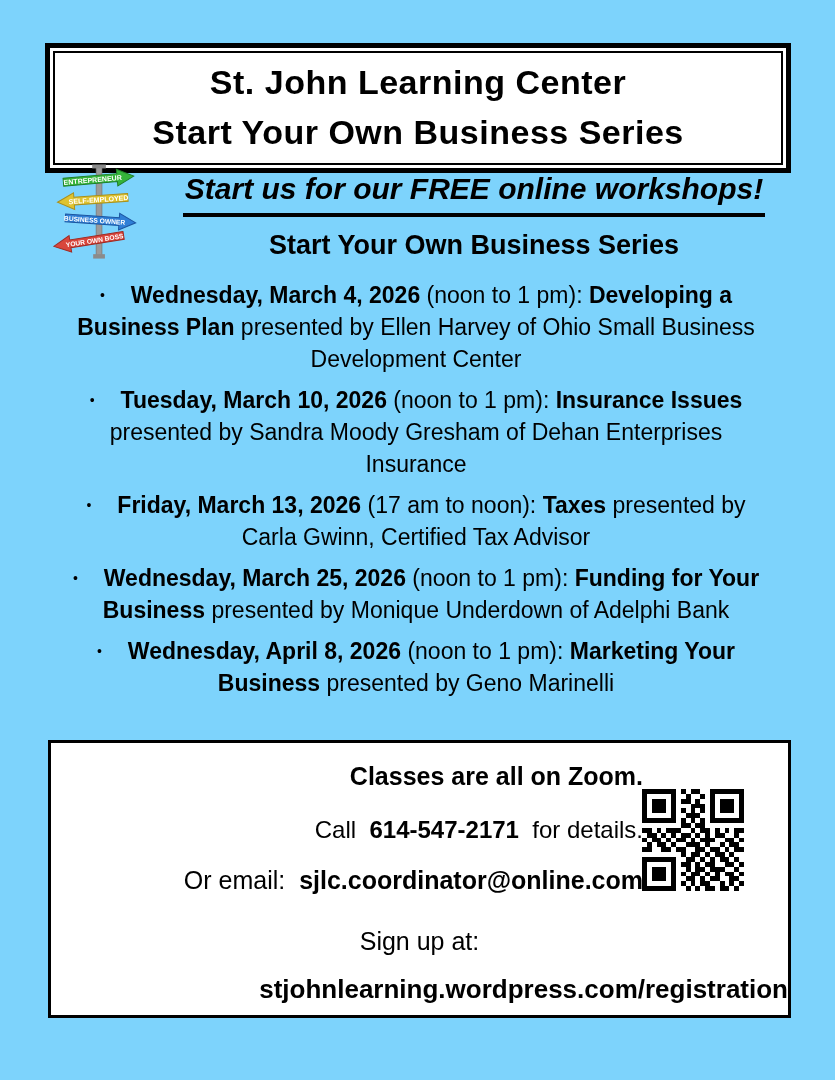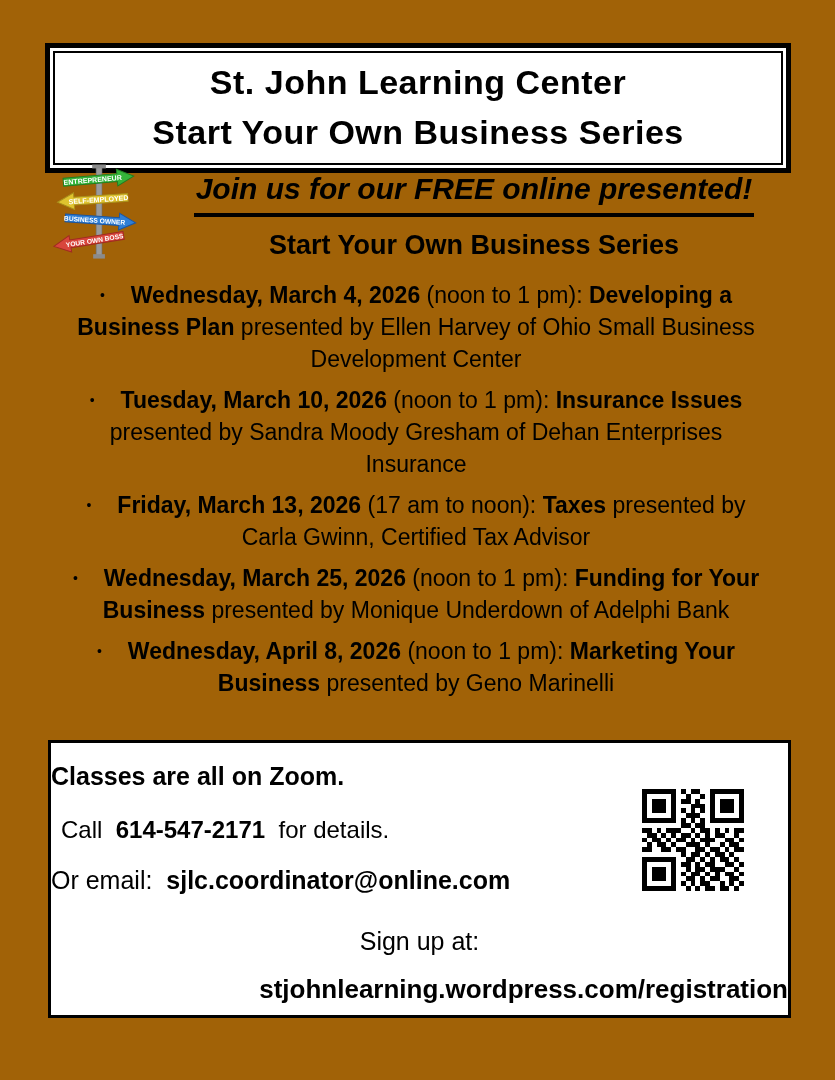--- a/index.html
+++ b/index.html
@@ -1,21 +1,21 @@
 <!DOCTYPE html>
 <html><head>
 <meta charset="utf-8">
 <style>
   * { margin:0; padding:0; box-sizing:border-box; }
   html,body { background:#ffffff; }
   body {
     width:835px; height:1080px; position:relative; overflow:hidden;
     font-family:"Liberation Sans", sans-serif; color:#000;
   }
-  .page { position:absolute; inset:0; background:#a16207; }
+  .page { position:absolute; inset:0; background:#7dd3fc; }
 
   
   .header-box {
     position:absolute; left:45px; top:43px; width:746px;
     border:5px solid #000; padding:3px; background:#fff;
   }
   .header-inner { border:2px solid #000; text-align:center; padding:4px 0 6px; }
   .header-line { font-weight:bold; font-size:34px; line-height:50px; letter-spacing:0.5px; }
 
   
@@ -31,21 +31,21 @@
   
   .workshops { position:absolute; left:58px; top:279px; width:716px; }
   .workshop { text-align:center; font-size:23px; line-height:32px; margin-bottom:9px; }
   .workshop .bullet { font-size:14px; vertical-align:3px; margin-right:26px; }
 
   
   .contact-box {
     position:absolute; left:48px; top:740px; width:743px; height:278px;
     border:3px solid #000; background:#fff;
   }
-  .zoom-col { width:592px; text-align:left; }
+  .zoom-col { width:592px; text-align:right; }
   .zoom-note  { margin-top:18px; font-size:25px; line-height:30px; font-weight:bold; }
   .call-line  { margin-top:24px; font-size:24px; line-height:30px; white-space:pre-wrap;padding-left:10px; }
   .email-line { margin-top:20px; font-size:25px; line-height:30px; white-space:pre-wrap; }
   .signup-label { margin-top:31px; font-size:25px; line-height:30px; text-align:center; }
   .signup-url   { margin-top:17px; font-size:26px; line-height:32px; font-weight:bold; text-align:right; }
   .qr { position:absolute; right:44px; top:46px; width:102px; height:102px; }
 
   .b { font-weight:bold; }
 </style>
 </head>
@@ -82,21 +82,21 @@
           <text x="30" y="11.3" text-anchor="middle" font-size="6.8" font-weight="bold" fill="#ffffff" font-family="Liberation Sans, sans-serif">BUSINESS OWNER</text>
         </g>
 
         <g transform="translate(4,70) rotate(-9 36 8.5)">
           <polygon points="72,4.5 17,4.5 17,0 0,8.5 17,17 17,12.5 72,12.5" stroke="#a02a22" stroke-width="1" fill="#d8463c"></polygon>
           <text x="42" y="11.3" text-anchor="middle" font-size="6.8" font-weight="bold" fill="#ffffff" font-family="Liberation Sans, sans-serif">YOUR OWN BOSS</text>
         </g>
       </svg>
     </div>
     <div class="intro-col">
-      <span class="tagline">Join us for our FREE online presented!</span>
+      <span class="tagline">Start us for our FREE online workshops!</span>
       <div class="series-heading">Start Your Own Business Series</div>
     </div>
   </div>
 
   <div class="workshops">
     <div class="workshop"><span class="bullet">•</span><span class="b">Wednesday, March 4, 2026</span><span> (noon to 1 pm): </span><span class="b">Developing a Business Plan</span><span> presented by Ellen Harvey of Ohio Small Business Development Center</span></div>
     <div class="workshop"><span class="bullet">•</span><span class="b">Tuesday, March 10, 2026</span><span> (noon to 1 pm): </span><span class="b">Insurance Issues</span><span> presented by Sandra Moody Gresham of Dehan Enterprises Insurance</span></div>
     <div class="workshop"><span class="bullet">•</span><span class="b">Friday, March 13, 2026</span><span> (17 am to noon): </span><span class="b">Taxes</span><span> presented by Carla Gwinn, Certified Tax Advisor</span></div>
     <div class="workshop"><span class="bullet">•</span><span class="b">Wednesday, March 25, 2026</span><span> (noon to 1 pm): </span><span class="b">Funding for Your Business</span><span> presented by Monique Underdown of Adelphi Bank</span></div>
     <div class="workshop"><span class="bullet">•</span><span class="b">Wednesday, April 8, 2026</span><span> (noon to 1 pm): </span><span class="b">Marketing Your Business</span><span> presented by Geno Marinelli</span></div>

